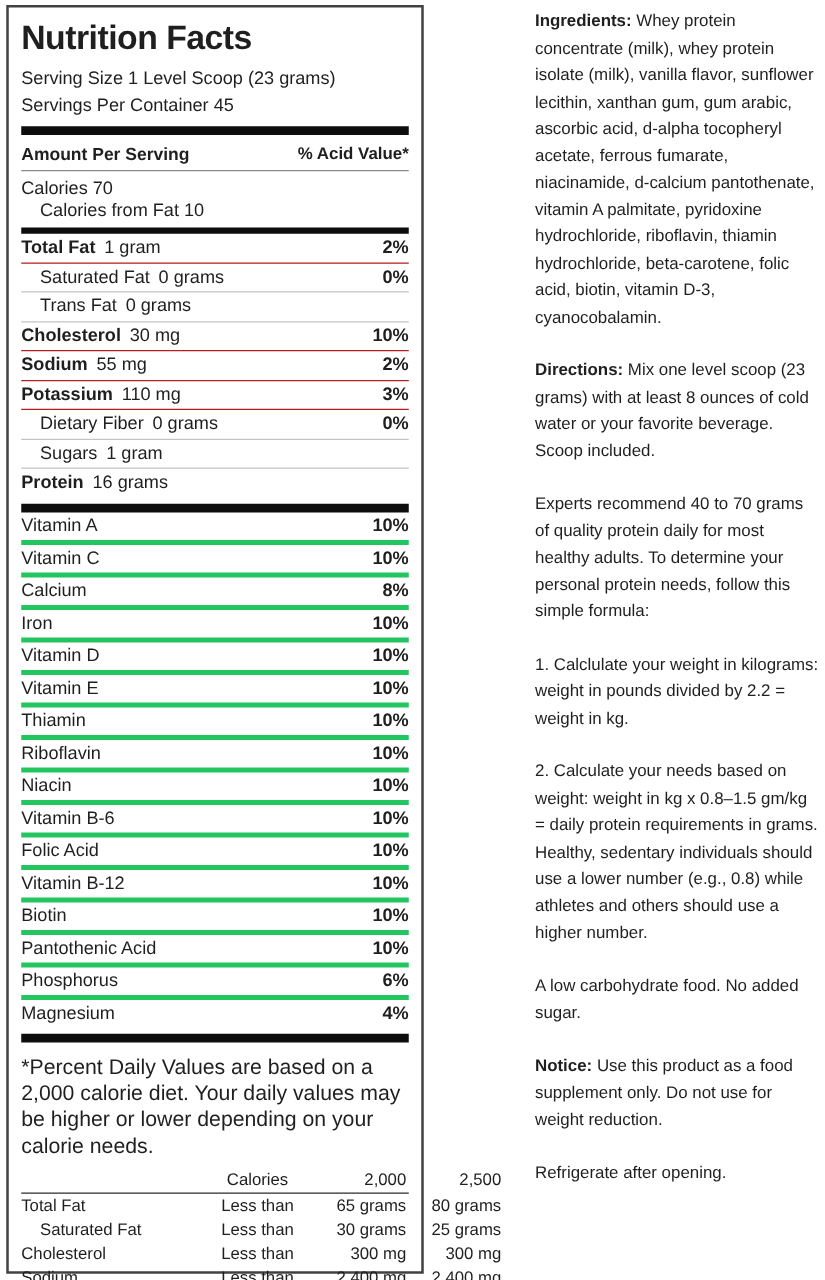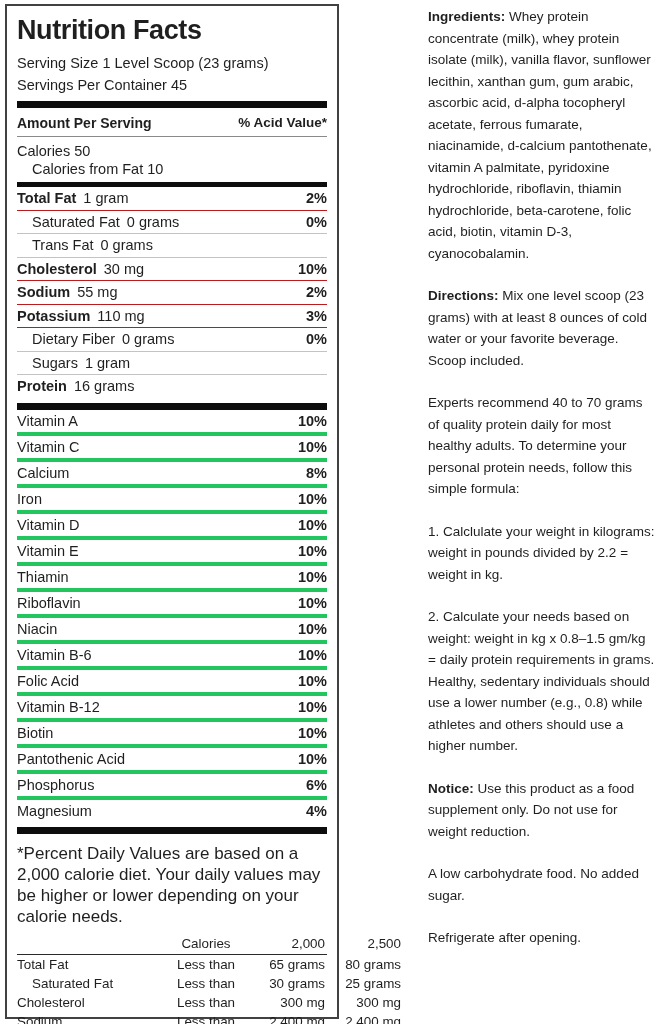--- a/index.html
+++ b/index.html
@@ -66,21 +66,21 @@
   <div class="bar-thick"></div>
 
   <div class="aps-row">
     <span>Amount Per Serving</span>
     <span class="aps-dv">% Acid Value*</span>
   </div>
 
   <div class="cal-block">
     <div>
       <span>Calories</span>
-      <span>50</span>
+      <span>70</span>
     </div>
     <div class="cal-sub">
       <span>Calories from Fat</span>
       <span>10</span>
     </div>
   </div>
 
   <div class="bar-med"></div>
 
   <div id="nutrient-rows">
@@ -243,16 +243,16 @@
   </div>
 
 </div>
 
 <div class="info-panel" id="info-paragraphs">
     <p class="info-p"><b>Ingredients:</b> Whey protein concentrate (milk), whey protein isolate (milk), vanilla flavor, sunflower lecithin, xanthan gum, gum arabic, ascorbic acid, d-alpha tocopheryl acetate, ferrous fumarate, niacinamide, d-calcium pantothenate, vitamin A palmitate, pyridoxine hydrochloride, riboflavin, thiamin hydrochloride, beta-carotene, folic acid, biotin, vitamin D-3, cyanocobalamin.</p>
     <p class="info-p"><b>Directions:</b> Mix one level scoop (23 grams) with at least 8 ounces of cold water or your favorite beverage. Scoop included.</p>
     <p class="info-p">Experts recommend 40 to 70 grams of quality protein daily for most healthy adults. To determine your personal protein needs, follow this simple formula:</p>
     <p class="info-p">1. Calclulate your weight in kilograms: weight in pounds divided by 2.2 = weight in kg.</p>
     <p class="info-p">2. Calculate your needs based on weight: weight in kg x 0.8–1.5 gm/kg = daily protein requirements in grams. Healthy, sedentary individuals should use a lower number (e.g., 0.8) while athletes and others should use a higher number.</p>
+    <p class="info-p">A low carbohydrate food. No added sugar.</p>
     <p class="info-p"><b>Notice:</b> Use this product as a food supplement only. Do not use for weight reduction.</p>
-    <p class="info-p">A low carbohydrate food. No added sugar.</p>
     <p class="info-p">Refrigerate after opening.</p>
   </div>
 
 </body></html>

